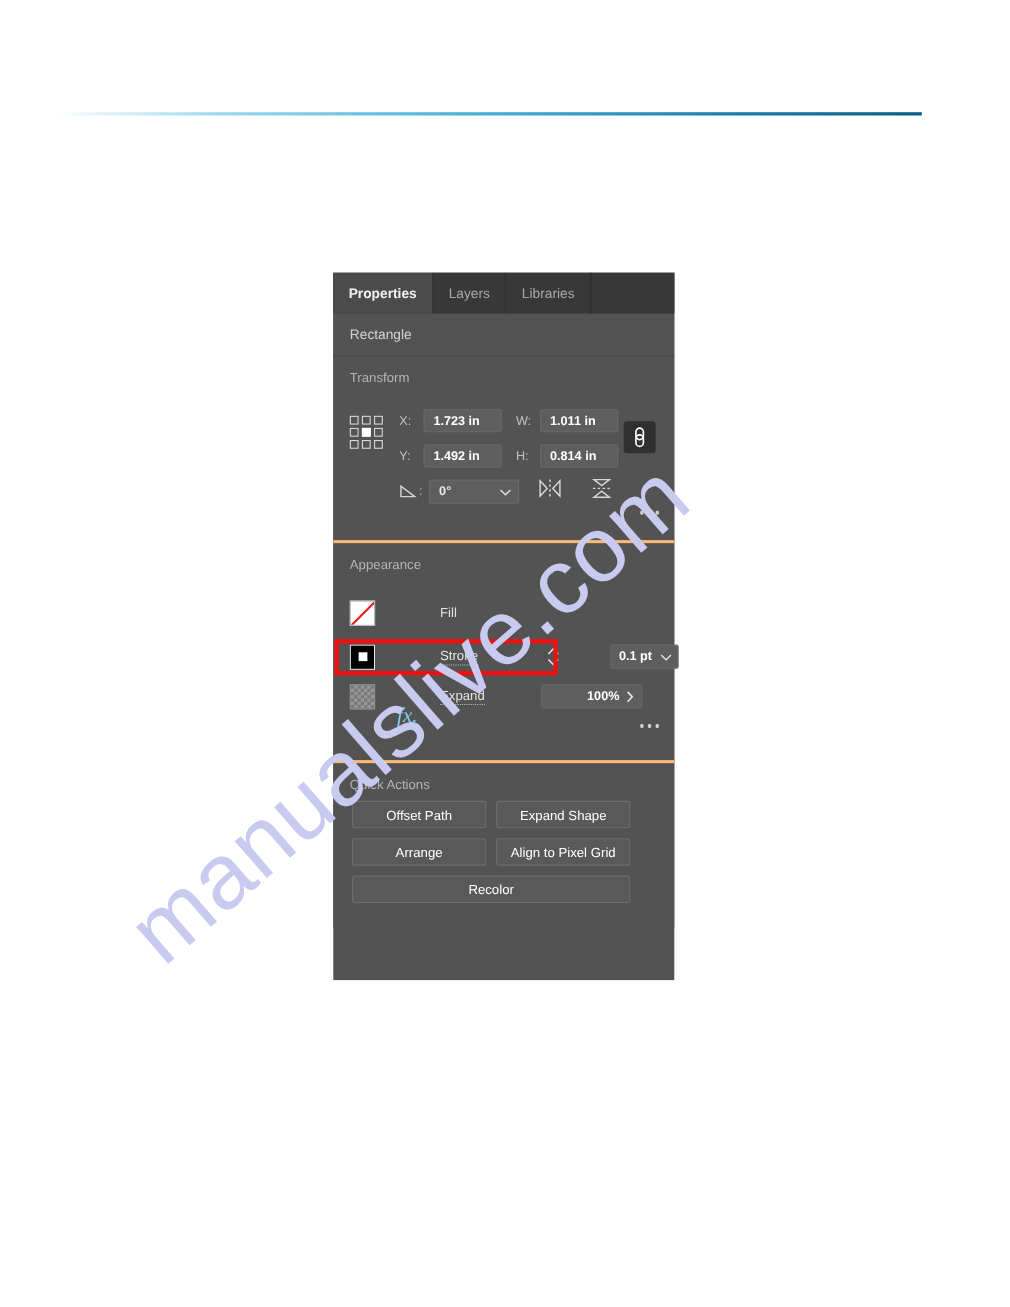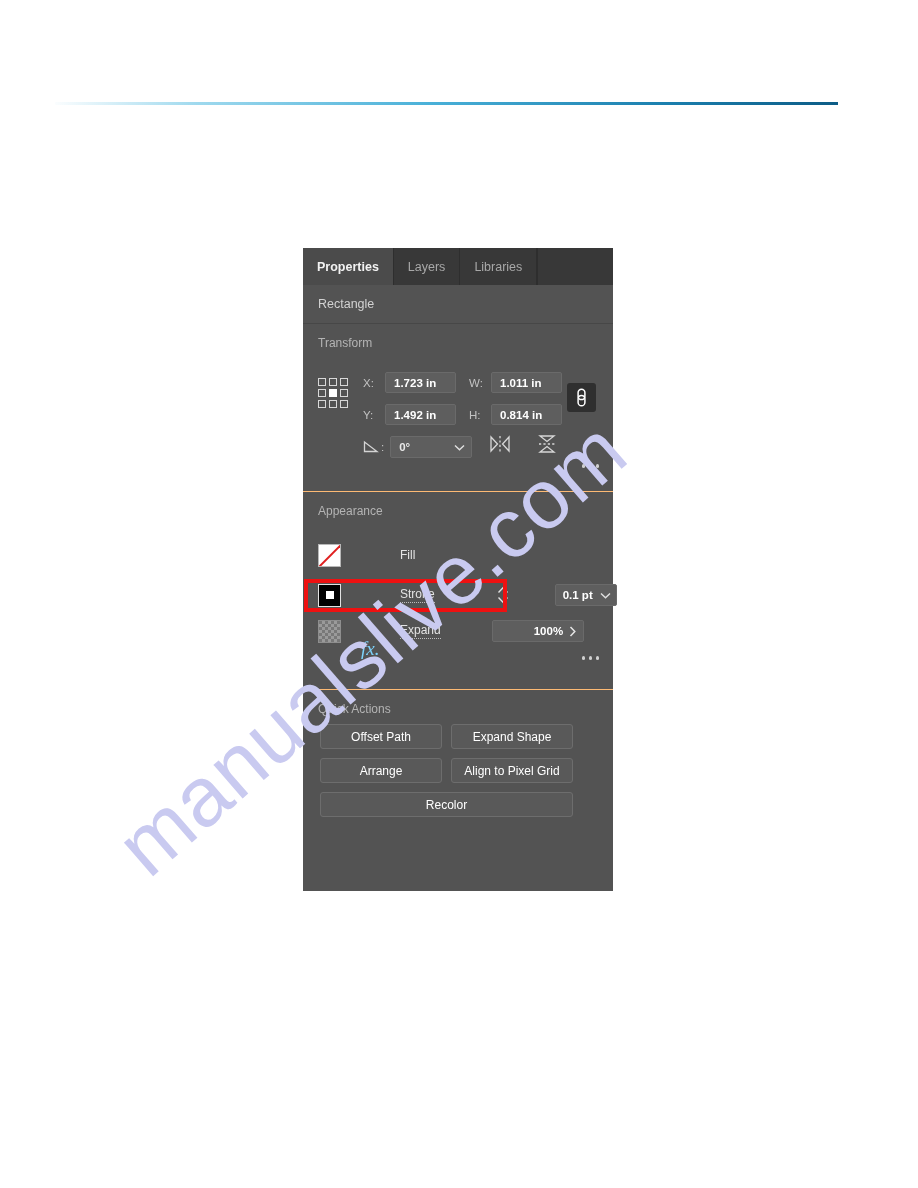--- a/index.html
+++ b/index.html
@@ -98,21 +98,21 @@
     padding-left: 15px;
     background: #535353;
     border-bottom: 1px solid #474747;
     font-size: 12.5px;
     color: #d2d2d2;
   }
 
   .section {
     position: relative;
     background: #535353;
-    border-bottom: 1px solid #fdba74;
+    border-bottom: 3px solid #fdba74;
     padding: 0 0 8px 0;
   }
   .section-title {
     padding: 12px 0 8px 15px;
     font-size: 12px;
     color: #b4b4b4;
   }
 
   
   #transform-body {

